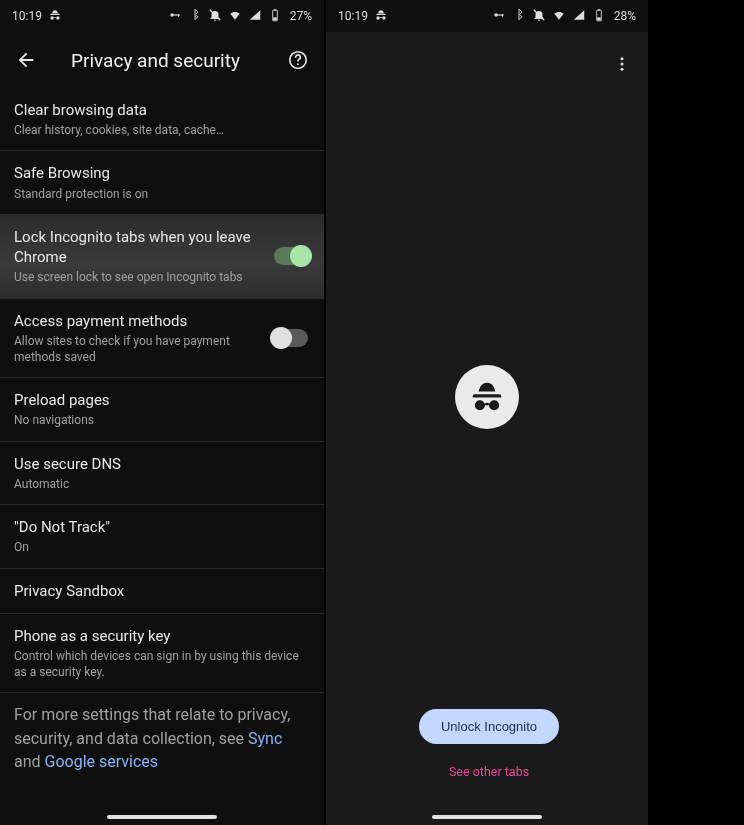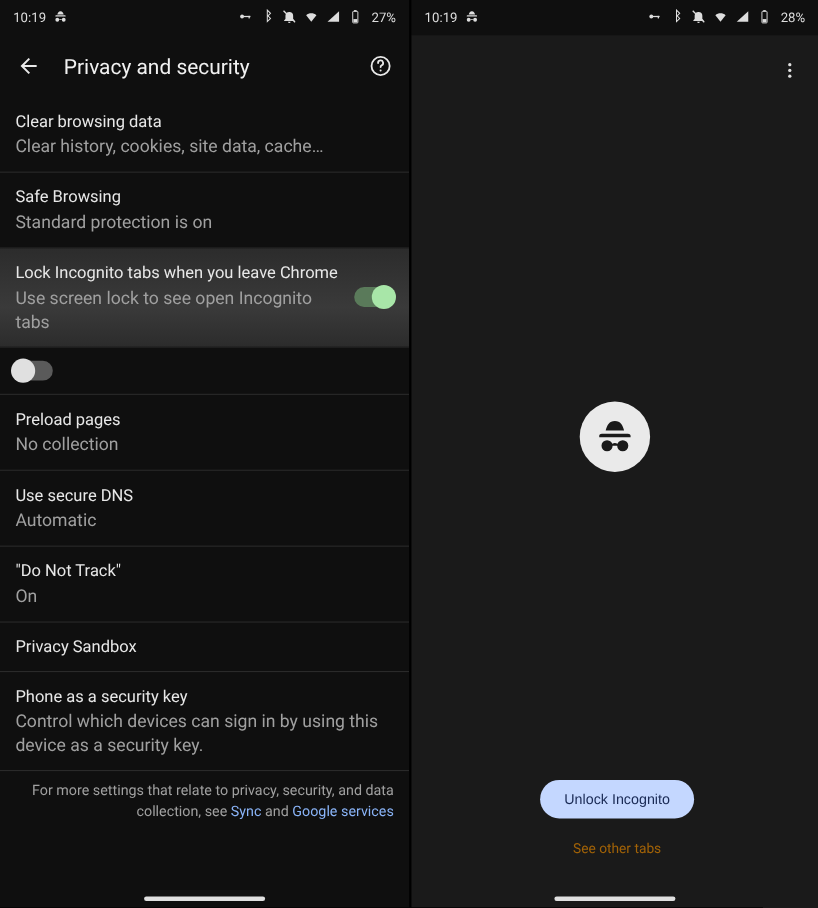--- a/index.html
+++ b/index.html
@@ -1,40 +1,40 @@
 <!DOCTYPE html>
 <html><head>
 <meta charset="utf-8">
 <style>
   * { box-sizing: border-box; margin: 0; padding: 0; }
   html, body { width: 744px; height: 825px; background: #000; font-family: Roboto, "Segoe UI", Arial, sans-serif; color: #e8e8e8; }
   .screens { display: flex; width: 744px; height: 825px; }
-  .phone { position: relative; width: 372px; height: 825px; background: #0f0f0f; overflow: hidden; }
+  .phone { position: relative; width: 324px; height: 825px; background: #0f0f0f; overflow: hidden; }
   .phone + .phone { border-left: 2px solid #000; }
 
   
   .statusbar { display: flex; align-items: center; justify-content: space-between; height: 32px; padding: 0 12px; font-size: 12px; color: #ddd; }
   .statusbar .left, .statusbar .right { display: flex; align-items: center; gap: 6px; }
   .statusbar svg { width: 14px; height: 14px; fill: #ddd; }
   .statusbar .batt-text { margin-left: 2px; text-align: center; }
 
   
-  .header { display: flex; align-items: center; height: 56px; padding: 0 14px; gap: 20px; }
+  .header { display: flex; align-items: center; height: 56px; padding: 0 14px; gap: 33px; }
   .header .title { font-size: 19px; font-weight: 400; color: #f1f1f1; flex: 1; }
   .iconbtn { width: 24px; height: 24px; display: flex; align-items: center; justify-content: center; cursor: pointer; }
   .iconbtn svg { width: 22px; height: 22px; fill: #e8e8e8; }
 
   
   .settings-list { height: calc(825px - 32px - 56px); overflow: hidden; }
   .row { padding: 12px 16px 12px 14px; border-bottom: 1px solid #2a2a2a; display: flex; align-items: center; gap: 10px; }
   .row .text { flex: 1; min-width: 0; }
   .row .title { font-size: 15px; color: #e8e8e8; line-height: 1.35; }
-  .row .sub { font-size: 16px; color: #a0a0a0; margin-top: 2px; line-height: 1.35; }
+  .row .sub { font-size: 12px; color: #a0a0a0; margin-top: 2px; line-height: 1.35; }
   .row.highlight { background: linear-gradient(180deg,#2c2c2c,#3a3a3a 60%,#2c2c2c); }
-  .footer-note { padding: 10px 14px 4px; font-size: 13px; color: #a0a0a0; line-height: 1.45; text-align: right; }
+  .footer-note { padding: 10px 14px 4px; font-size: 16px; color: #a0a0a0; line-height: 1.45; }
   .footer-note .link { color: #8ab4f8; }
 
   
   .toggle { width: 34px; height: 18px; border-radius: 10px; position: relative; flex: none; }
   .toggle::after { content: ""; position: absolute; top: -2px; width: 22px; height: 22px; border-radius: 50%; }
   .toggle.on { background: #5a7a5a; }
   .toggle.on::after { right: -4px; background: #a8e6a8; }
   .toggle.off { background: #5a5a5a; }
   .toggle.off::after { left: -4px; background: #e0e0e0; }
 
@@ -43,21 +43,21 @@
 
   
   .incog-wrap { height: calc(825px - 32px); position: relative; background: #1a1a1a; }
   .incog-menu { position: absolute; top: 20px; right: 14px; }
   .incog-menu svg { width: 18px; height: 18px; fill: #e0e0e0; }
   .incog-center { position: absolute; top: 46%; left: 50%; transform: translate(-50%,-50%); display: flex; flex-direction: column; align-items: center; }
   .incog-disc { width: 64px; height: 64px; border-radius: 50%; background: #eaeaea; display: flex; align-items: center; justify-content: center; }
   .incog-disc svg { width: 38px; height: 38px; fill: #1a1a1a; }
   .incog-actions { position: absolute; bottom: 46px; left: 4px; right: 0; display: flex; flex-direction: column; align-items: center; gap: 20px; }
   .unlock-btn { background: #c4d7ff; color: #1a2a55; font-size: 13px; font-weight: 500; border: none; border-radius: 24px; padding: 10px 22px; cursor: pointer; }
-  .see-other { color: #a16207; font-size: 12.5px; cursor: pointer; }
+  .see-other { color: #ec4899; font-size: 12.5px; cursor: pointer; }
 </style>
 </head>
 <body>
 
 <div class="screens">
 
   <div class="phone">
     <div class="statusbar">
       <div class="left">
         <span>10:19</span>
@@ -125,26 +125,30 @@
         </div>
       </div>
       <div class="row highlight">
         <div class="text">
           <div class="title">Lock Incognito tabs when you leave Chrome</div>
           <div class="sub">Use screen lock to see open Incognito tabs</div>
         </div>
         <div class="toggle on"></div>
       </div>
       <div class="row">
+        <div class="text">
+          <div class="title">Access payment methods</div>
+          <div class="sub">Allow sites to check if you have payment methods saved</div>
+        </div>
         <div class="toggle off"></div>
       </div>
       <div class="row">
         <div class="text">
           <div class="title">Preload pages</div>
-          <div class="sub">No collection</div>
+          <div class="sub">No navigations</div>
         </div>
       </div>
       <div class="row">
         <div class="text">
           <div class="title">Use secure DNS</div>
           <div class="sub">Automatic</div>
         </div>
       </div>
       <div class="row">
         <div class="text">

